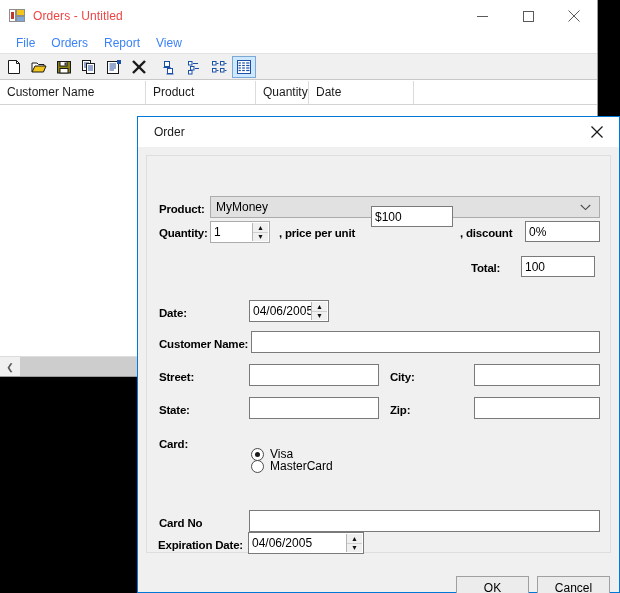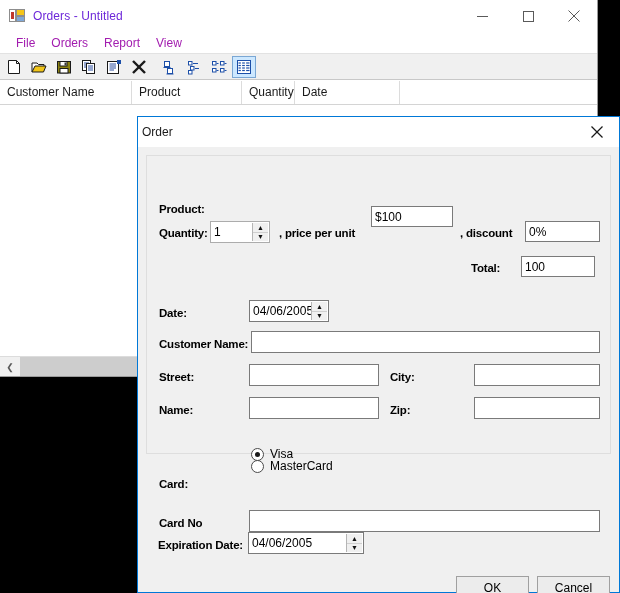--- a/index.html
+++ b/index.html
@@ -28,21 +28,21 @@
     position: relative;
   }
   #title-icon {
     width: 16px; height: 16px;
     margin-left: 9px; margin-right: 8px;
     position: relative;
     flex: none;
   }
   #title-text {
     font-size: 12px;
-    color: #6d28d9;
+    color: #ef4444;
     letter-spacing: .1px;
     white-space: nowrap;
   }
   .caption-btns { position: absolute; right: 0; top: 0; height: 32px; display: flex; }
   .cap-btn {
     width: 46px; height: 32px;
     display: flex; align-items: center; justify-content: center;
     color: #5a5a5a;
   }
   .cap-btn svg { display: block; }
@@ -51,21 +51,21 @@
   #menubar {
     height: 22px;
     background: #ffffff;
     display: flex;
     align-items: center;
     padding-left: 8px;
     border-bottom: 1px solid #e2e2e2;
   }
   .menu-item {
     font-size: 12px;
-    color: #a21caf;
+    color: #3b82f6;
     padding: 2px 8px;
     white-space: nowrap;
   }
 
   
   #toolbar {
     height: 26px;
     background: #f0f0f0;
     border-bottom: 1px solid #c8c8c8;
     display: flex;
@@ -137,38 +137,38 @@
   #dlg-titlebar {
     height: 30px;
     background: #ffffff;
     display: flex;
     align-items: center;
     position: relative;
   }
   #dlg-title {
     font-size: 12px;
     color: #1a1a1a;
-    margin-left: 4px;
+    margin-left: 16px;
   }
   #dlg-close {
     position: absolute; right: 0; top: 0;
     width: 44px; height: 30px;
     display: flex; align-items: center; justify-content: center;
     color: #1a1a1a;
   }
   #dlg-body {
     position: absolute;
     left: 0; top: 30px; right: 0; bottom: 0;
     background: #f0f0f0;
   }
   #groupbox {
     position: absolute;
     left: 8px; top: 8px;
     right: 8px;
-    height: 299px;
+    height: 398px;
     border: 1px solid #dedede;
     background: #f0f0f0;
   }
 
   .lbl {
     position: absolute;
     font-size: 11.5px;
     font-weight: bold;
     color: #000;
     white-space: nowrap;
@@ -398,21 +398,21 @@
         <line x1="1.5" y1="8" x2="12.5" y2="8" stroke="#1c4fa8" stroke-width="1.2"></line>
         <line x1="1.5" y1="10.5" x2="12.5" y2="10.5" stroke="#1c4fa8" stroke-width="1.2"></line>
         <line x1="4.5" y1="1" x2="4.5" y2="13" stroke="#ffffff" stroke-width="1.3"></line>
         <line x1="8.5" y1="1" x2="8.5" y2="13" stroke="#ffffff" stroke-width="1.3"></line>
       </svg>
     </div>
   </div>
 
   <div id="listview">
     <div id="lv-header">
-      <div class="lv-col" style="width:132px">Customer Name</div>
+      <div class="lv-col" style="width:146px">Customer Name</div>
       <div class="lv-col" style="width:110px">Product</div>
       <div class="lv-col" style="width:53px">Quantity</div>
       <div class="lv-col" style="width:105px">Date</div>
     </div>
     <div id="lv-body"></div>
     <div id="lv-hscroll">
       <div id="hs-left">❮</div>
       <div id="hs-thumb"></div>
     </div>
   </div>
@@ -428,20 +428,28 @@
           <line x1="11.5" y1="0.5" x2="0.5" y2="11.5" stroke="#1a1a1a" stroke-width="1.2"></line>
         </svg>
     </div>
   </div>
 
   <div id="dlg-body">
 
     <div id="groupbox">
 
       <div class="lbl" style="left:12px; top:47px;">Product:</div>
+      <div class="combo" style="left:63px; top:40px; width:390px; height:22px;">
+        <span>MyMoney</span>
+        <span class="arrow">
+          <svg width="11" height="7" viewBox="0 0 11 7">
+              <polyline points="0.8,1 5.5,5.6 10.2,1" fill="none" stroke="#4a4a4a" stroke-width="1.1"></polyline>
+            </svg>
+        </span>
+      </div>
 
       <div class="lbl" style="left:12px; top:71px;">Quantity:</div>
       <div class="fld" style="left:63px; top:65px; width:60px; height:22px; border-color:#acacac;">
         <span>1</span>
         <span class="spinner">
           <div>▲</div>
           <div>▼</div>
         </span>
       </div>
 
@@ -476,30 +484,30 @@
 
       <div class="lbl" style="left:12px; top:215px;">Street:</div>
       <div class="fld" style="left:102px; top:208px; width:130px; height:22px;">
         <span></span>
       </div>
       <div class="lbl" style="left:243px; top:215px;">City:</div>
       <div class="fld" style="left:327px; top:208px; width:126px; height:22px;">
         <span></span>
       </div>
 
-      <div class="lbl" style="left:12px; top:248px;">Name:</div>
+      <div class="lbl" style="left:12px; top:248px;">State:</div>
       <div class="fld" style="left:102px; top:241px; width:130px; height:22px;">
         <span></span>
       </div>
       <div class="lbl" style="left:243px; top:248px;">Zip:</div>
       <div class="fld" style="left:327px; top:241px; width:126px; height:22px;">
         <span></span>
       </div>
 
-      <div class="lbl" style="left:12px; top:282px;margin-top:40px;">Card:</div>
+      <div class="lbl" style="left:12px; top:282px;">Card:</div>
       <div class="radio-row" style="left:104px; top:279px;margin-top:12px;">
         <span class="radio on"></span>
         <span>Visa</span>
       </div>
       <div class="radio-row" style="left:104px; top:303px;">
         <span class="radio"></span>
         <span>MasterCard</span>
       </div>
 
       <div class="lbl" style="left:12px; top:361px;">Card No</div>

